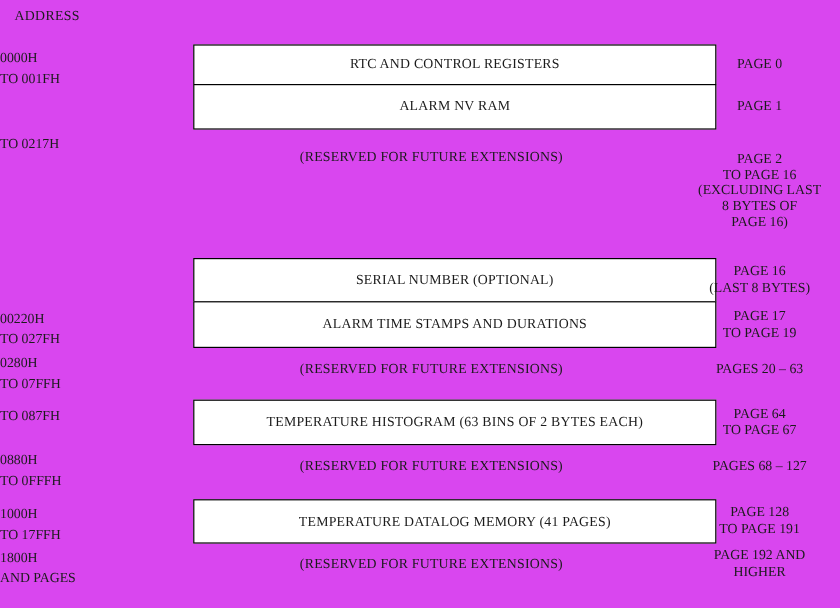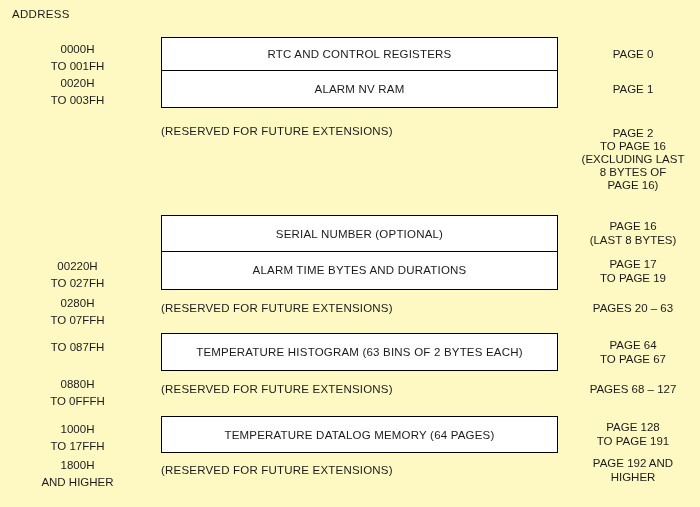--- a/index.html
+++ b/index.html
@@ -1,45 +1,45 @@
 <!DOCTYPE html>
 <html><head>
 <meta charset="utf-8">
 <style>
   html,body{margin:0;padding:0;background:#ffffff;}
   .canvas{
     position:relative;
     width:700px;height:507px;
-    background:#fef9c3;
-    font-family:Liberation Sans, sans-serif;
+    background:#d946ef;
+    font-family:Liberation Serif, serif;
     color:#1b1b1b;
     overflow:hidden;
   }
   .title{
     position:absolute;left:12px;top:8px;
     font-size:11.5px;letter-spacing:.3px;
   }
   .addr{
     position:absolute;left:0;width:155px;
-    text-align:center;
+    text-align:left;
     font-size:11.5px;line-height:17px;
     white-space:nowrap;
   }
   .region-box{
-    position:absolute;left:161px;width:397px;
+    position:absolute;left:161px;width:436px;
     box-sizing:border-box;
     border:1.5px solid #000000;
     display:flex;align-items:center;justify-content:center;
     font-size:11.5px;letter-spacing:.2px;
     text-align:left;
     background:#ffffff;
   }
   .reserved-label{
     position:absolute;left:161px;width:397px;
-    text-align:left;
+    text-align:center;
     font-size:11.5px;line-height:13px;letter-spacing:.2px;
     white-space:nowrap;
   }
   .page{
     position:absolute;left:563px;width:140px;
     text-align:center;
     font-size:11.5px;line-height:13.5px;
     white-space:nowrap;
   }
 </style>
@@ -54,32 +54,29 @@
     <div>0000H</div>
     <div>TO 001FH</div>
   </div>
   <div class="region-box" style="top:37px;height:34px">
     <span>RTC AND CONTROL REGISTERS</span>
   </div>
   <div class="page" style="top:48px">
     <div>PAGE 0</div>
   </div>
 
-  <div class="addr" style="top:75px">
-    <div>0020H</div>
-    <div>TO 003FH</div>
-  </div>
   <div class="region-box" style="top:70px;height:38px">
     <span>ALARM NV RAM</span>
   </div>
   <div class="page" style="top:83px">
     <div>PAGE 1</div>
   </div>
 
   <div class="addr" style="top:112px">
+    <div>TO 0217H</div>
   </div>
   <div class="reserved-label" style="top:125px">(RESERVED FOR FUTURE EXTENSIONS)</div>
   <div class="page" style="top:127px;line-height:13px">
     <div>PAGE 2</div>
     <div>TO PAGE 16</div>
     <div>(EXCLUDING LAST</div>
     <div>8 BYTES OF</div>
     <div>PAGE 16)</div>
   </div>
 
@@ -89,21 +86,21 @@
   <div class="page" style="top:220px">
     <div>PAGE 16</div>
     <div>(LAST 8 BYTES)</div>
   </div>
 
   <div class="addr" style="top:258px">
     <div>00220H</div>
     <div>TO 027FH</div>
   </div>
   <div class="region-box" style="top:250.5px;height:39px">
-    <span>ALARM TIME BYTES AND DURATIONS</span>
+    <span>ALARM TIME STAMPS AND DURATIONS</span>
   </div>
   <div class="page" style="top:258px">
     <div>PAGE 17</div>
     <div>TO PAGE 19</div>
   </div>
 
   <div class="addr" style="top:295px">
     <div>0280H</div>
     <div>TO 07FFH</div>
   </div>
@@ -130,30 +127,30 @@
   <div class="reserved-label" style="top:383px">(RESERVED FOR FUTURE EXTENSIONS)</div>
   <div class="page" style="top:383px">
     <div>PAGES 68 – 127</div>
   </div>
 
   <div class="addr" style="top:421px">
     <div>1000H</div>
     <div>TO 17FFH</div>
   </div>
   <div class="region-box" style="top:416px;height:37px">
-    <span>TEMPERATURE DATALOG MEMORY (64 PAGES)</span>
+    <span>TEMPERATURE DATALOG MEMORY (41 PAGES)</span>
   </div>
   <div class="page" style="top:421px">
     <div>PAGE 128</div>
     <div>TO PAGE 191</div>
   </div>
 
   <div class="addr" style="top:457px">
     <div>1800H</div>
-    <div>AND HIGHER</div>
+    <div>AND PAGES</div>
   </div>
   <div class="reserved-label" style="top:464px">(RESERVED FOR FUTURE EXTENSIONS)</div>
   <div class="page" style="top:457px">
     <div>PAGE 192 AND</div>
     <div>HIGHER</div>
   </div>
 
 </div>
 
 </body></html>

